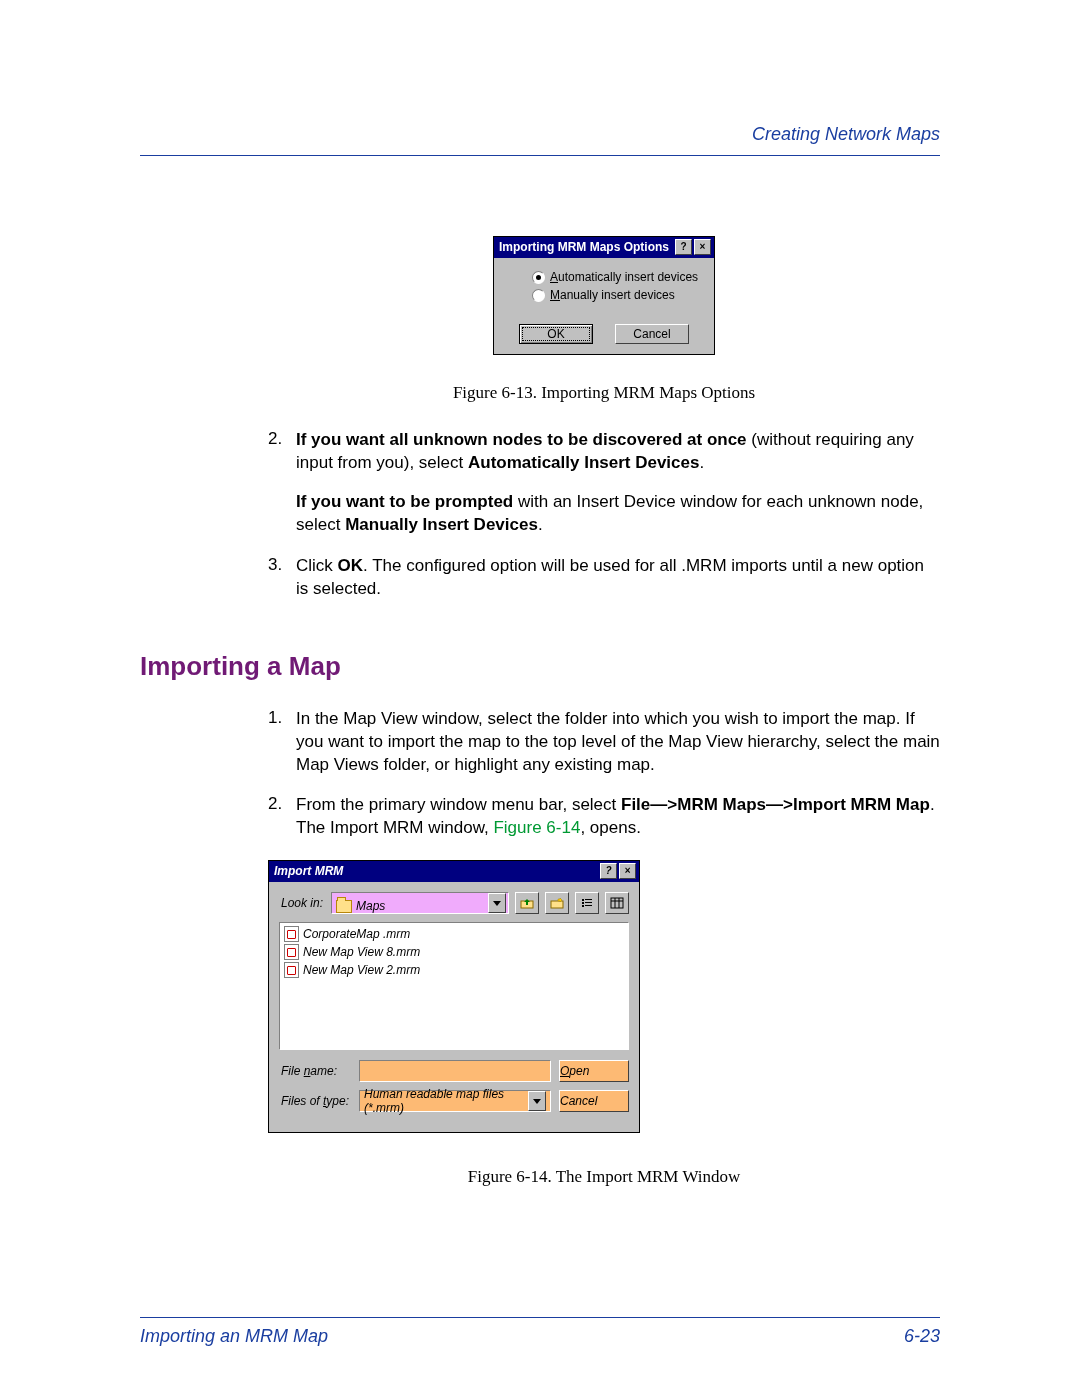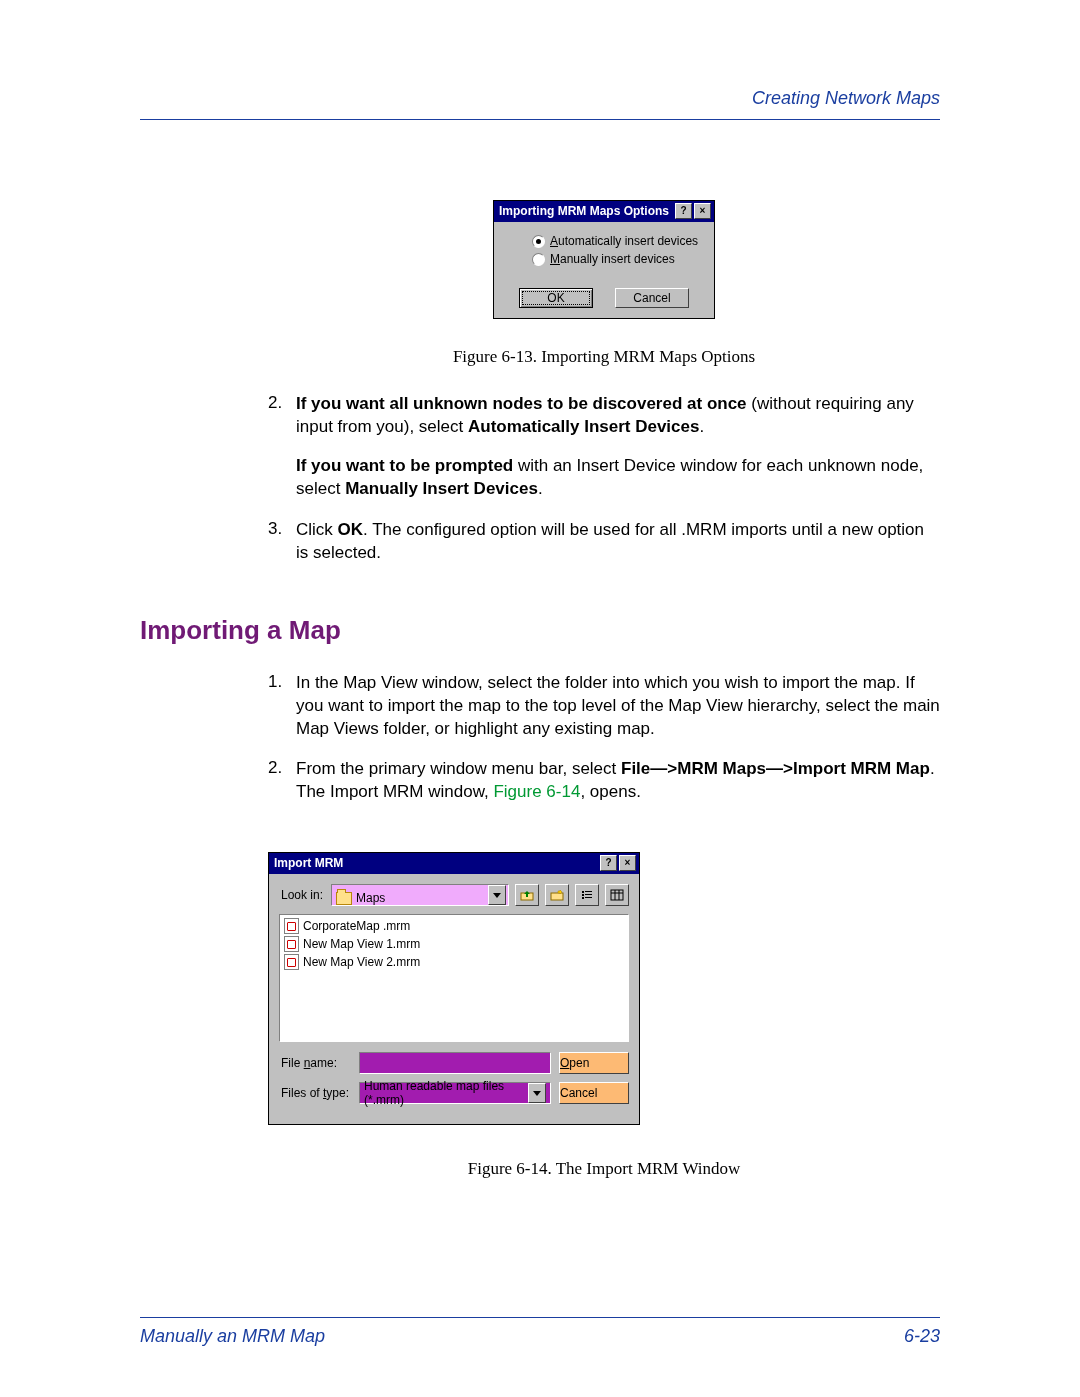--- a/index.html
+++ b/index.html
@@ -6,21 +6,21 @@
     margin: 0;
     padding: 0;
     background: #fff;
     font-family: Arial, Helvetica, sans-serif;
     color: #000;
     width: 1080px;
     height: 1397px;
     position: relative;
   }
   .page {
-    padding: 80px 140px 60px 140px;
+    padding: 116px 140px 60px 140px;
     box-sizing: border-box;
     height: 100%;
     position: relative;
   }
   .header-right {
     text-align: right;
     color: #1a3ea0;
     font-style: italic;
     font-size: 18px;
     padding-top: 8px;
@@ -144,21 +144,22 @@
   .h2 {
     font-family: Arial, sans-serif;
     color: #701a75;
     font-weight: bold;
     font-size: 26px;
     margin-top: 50px;
   }
   .green { color: #009933; }
 
   .dialog2-wrap {
-    margin-top: 48px;
+    margin-top: 20px;
+    font-style: italic;
   }
   .dialog2 {
     display:inline-block;
     width: 370px;
     border:1px solid #000;
     background:#c0c0c0;
     font-family:"MS Sans Serif", Tahoma, sans-serif;
     font-size:12px;
   }
   .file-row {
@@ -222,21 +223,21 @@
     display:flex;align-items:center;margin-bottom:2px;
   }
   .doc-icon{
     width:13px;height:14px;border:1px solid #808080;background:#fff;margin-right:4px;flex-shrink:0;position:relative;
   }
   .doc-icon::after{content:"";position:absolute;left:2px;top:3px;width:7px;height:7px;border:1px solid #cc0000;border-radius:1px;}
   .bottom-rows { padding: 0 10px 12px 12px; border-radius: 6px; }
   .frow { display:flex;align-items:center;margin-bottom:8px;gap:8px;}
   .frow label{width:70px;}
   .tfield{
-    flex:1;height:20px;background:#a21caf;
+    flex:1;height:20px;background:#fdba74;
     border:1px solid #808080;border-right-color:#fff;border-bottom-color:#fff;
     padding:0 4px;display:flex;align-items:center;
   }
   .smallbtn {
     width:68px;padding:3px 0;text-align:left;background:#fdba74;
     border:1px solid #fff;border-right-color:#404040;border-bottom-color:#404040;
     flex-shrink:0;
   }
   .footer {
     position:absolute;
@@ -365,21 +366,21 @@
               </svg>
           </div>
         </div>
         <div class="listbox">
           <div class="file-item">
               <span class="doc-icon"></span>
               <span>CorporateMap .mrm</span>
             </div>
           <div class="file-item">
               <span class="doc-icon"></span>
-              <span>New Map View 1.mrm</span>
+              <span>New Map View 8.mrm</span>
             </div>
           <div class="file-item">
               <span class="doc-icon"></span>
               <span>New Map View 2.mrm</span>
             </div>
         </div>
         <div class="bottom-rows">
           <div class="frow">
             <label>File <span style="text-decoration:underline">n</span>ame:</label>
             <div class="tfield"></div>
@@ -394,16 +395,16 @@
             <div class="smallbtn">Cancel</div>
           </div>
         </div>
       </div>
     </div>
 
     <div class="figcap" style="margin-top:34px">Figure 6-14.  The Import MRM Window</div>
   </div>
 
   <div class="footer">
-    <span>Manually an MRM Map</span>
+    <span>Importing an MRM Map</span>
     <span>6-23</span>
   </div>
 </div>
 
 </body></html>

